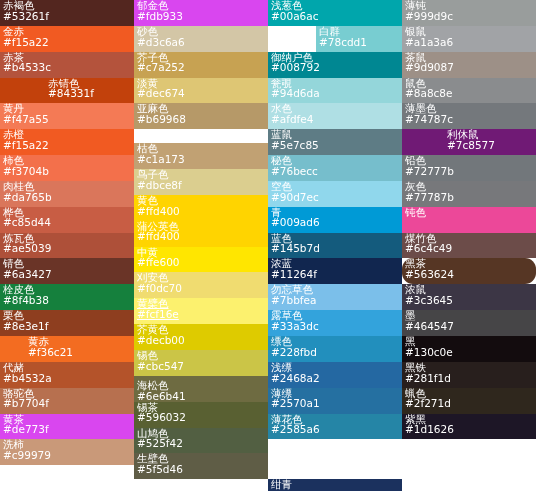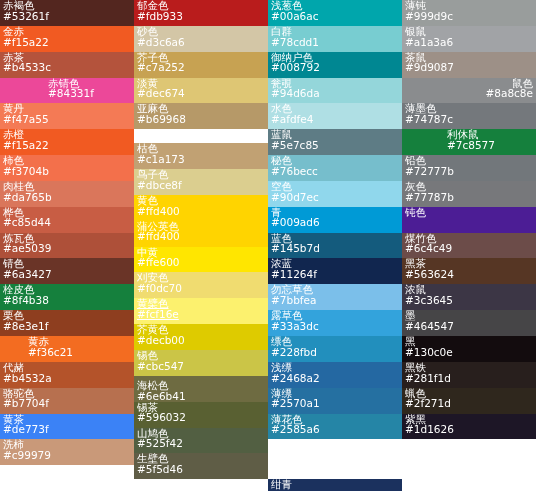--- a/index.html
+++ b/index.html
@@ -68,21 +68,21 @@
         <span class="hx">#53261f</span>
       </div>
       <div class="swatch light-text" style="background: rgb(241, 90, 34);">
         <span class="nm">金赤</span>
         <span class="hx">#f15a22</span>
       </div>
       <div class="swatch light-text" style="background: rgb(180, 83, 60);">
         <span class="nm">赤茶</span>
         <span class="hx">#b4533c</span>
       </div>
-      <div class="swatch light-text" style="background: #ec4899; padding-left: 48px;">
+      <div class="swatch light-text" style="background: #c2410c; padding-left: 48px;">
         <span class="nm">赤锖色</span>
         <span class="hx">#84331f</span>
       </div>
       <div class="swatch light-text" style="background: rgb(244, 122, 85);">
         <span class="nm">黄丹</span>
         <span class="hx">#f47a55</span>
       </div>
       <div class="swatch light-text" style="background: rgb(241, 90, 34);">
         <span class="nm">赤橙</span>
         <span class="hx">#f15a22</span>
@@ -120,31 +120,31 @@
         <span class="hx">#f36c21</span>
       </div>
       <div class="swatch light-text" style="background: rgb(180, 83, 42);">
         <span class="nm">代赭</span>
         <span class="hx">#b4532a</span>
       </div>
       <div class="swatch light-text" style="background: rgb(183, 112, 79);">
         <span class="nm">骆驼色</span>
         <span class="hx">#b7704f</span>
       </div>
-      <div class="swatch light-text" style="background: #3b82f6;">
+      <div class="swatch light-text" style="background: #d946ef;">
         <span class="nm">黄茶</span>
         <span class="hx">#de773f</span>
       </div>
       <div class="swatch light-text" style="background: rgb(201, 153, 121);">
         <span class="nm">洗柿</span>
         <span class="hx">#c99979</span>
       </div>
     </div>
   <div class="column">
-      <div class="swatch light-text" style="background: #b91c1c;">
+      <div class="swatch light-text" style="background: #d946ef;">
         <span class="nm">郁金色</span>
         <span class="hx">#fdb933</span>
       </div>
       <div class="swatch light-text" style="background: rgb(211, 198, 166);">
         <span class="nm">砂色</span>
         <span class="hx">#d3c6a6</span>
       </div>
       <div class="swatch light-text" style="background: rgb(199, 162, 82);">
         <span class="nm">芥子色</span>
         <span class="hx">#c7a252</span>
@@ -208,21 +208,21 @@
       <div class="swatch light-text" style="background: rgb(95, 93, 70);">
         <span class="nm">生壁色</span>
         <span class="hx">#5f5d46</span>
       </div>
     </div>
   <div class="column">
       <div class="swatch light-text" style="background: rgb(0, 166, 172);">
         <span class="nm">浅葱色</span>
         <span class="hx">#00a6ac</span>
       </div>
-      <div class="swatch light-text" style="background: rgb(120, 205, 209);">
+      <div class="swatch light-text" style="background: rgb(120, 205, 209); margin-left: 48px;">
         <span class="nm">白群</span>
         <span class="hx">#78cdd1</span>
       </div>
       <div class="swatch light-text" style="background: rgb(0, 135, 146);">
         <span class="nm">御纳户色</span>
         <span class="hx">#008792</span>
       </div>
       <div class="swatch light-text" style="background: rgb(148, 214, 218);">
         <span class="nm">瓮覗</span>
         <span class="hx">#94d6da</span>
@@ -290,49 +290,49 @@
         <span class="hx">#999d9c</span>
       </div>
       <div class="swatch light-text" style="background: rgb(161, 163, 166);">
         <span class="nm">银鼠</span>
         <span class="hx">#a1a3a6</span>
       </div>
       <div class="swatch light-text" style="background: rgb(157, 144, 135);">
         <span class="nm">茶鼠</span>
         <span class="hx">#9d9087</span>
       </div>
-      <div class="swatch light-text" style="background: rgb(138, 140, 142); align-items: flex-end;">
+      <div class="swatch light-text" style="background: rgb(138, 140, 142);">
         <span class="nm">鼠色</span>
         <span class="hx">#8a8c8e</span>
       </div>
       <div class="swatch light-text" style="background: rgb(116, 120, 124);">
         <span class="nm">薄墨色</span>
         <span class="hx">#74787c</span>
       </div>
-      <div class="swatch light-text" style="background: #15803d; padding-left: 45px;">
+      <div class="swatch light-text" style="background: #701a75; padding-left: 45px;">
         <span class="nm">利休鼠</span>
         <span class="hx">#7c8577</span>
       </div>
       <div class="swatch light-text" style="background: rgb(114, 119, 123);">
         <span class="nm">铅色</span>
         <span class="hx">#72777b</span>
       </div>
       <div class="swatch light-text" style="background: rgb(119, 120, 123);">
         <span class="nm">灰色</span>
         <span class="hx">#77787b</span>
       </div>
-      <div class="swatch light-text" style="background: #4c1d95; gap: 30px;">
+      <div class="swatch light-text" style="background: #ec4899; gap: 30px;">
         <span class="nm">钝色</span>
         <span class="hx">#4f5555</span>
       </div>
       <div class="swatch light-text" style="background: rgb(108, 76, 73);">
         <span class="nm">煤竹色</span>
         <span class="hx">#6c4c49</span>
       </div>
-      <div class="swatch light-text" style="background: rgb(86, 54, 36);">
+      <div class="swatch light-text" style="background: rgb(86, 54, 36); border-radius: 11px;">
         <span class="nm">黑茶</span>
         <span class="hx">#563624</span>
       </div>
       <div class="swatch light-text" style="background: rgb(60, 54, 69);">
         <span class="nm">浓鼠</span>
         <span class="hx">#3c3645</span>
       </div>
       <div class="swatch light-text" style="background: rgb(70, 69, 71);">
         <span class="nm">墨</span>
         <span class="hx">#464547</span>

